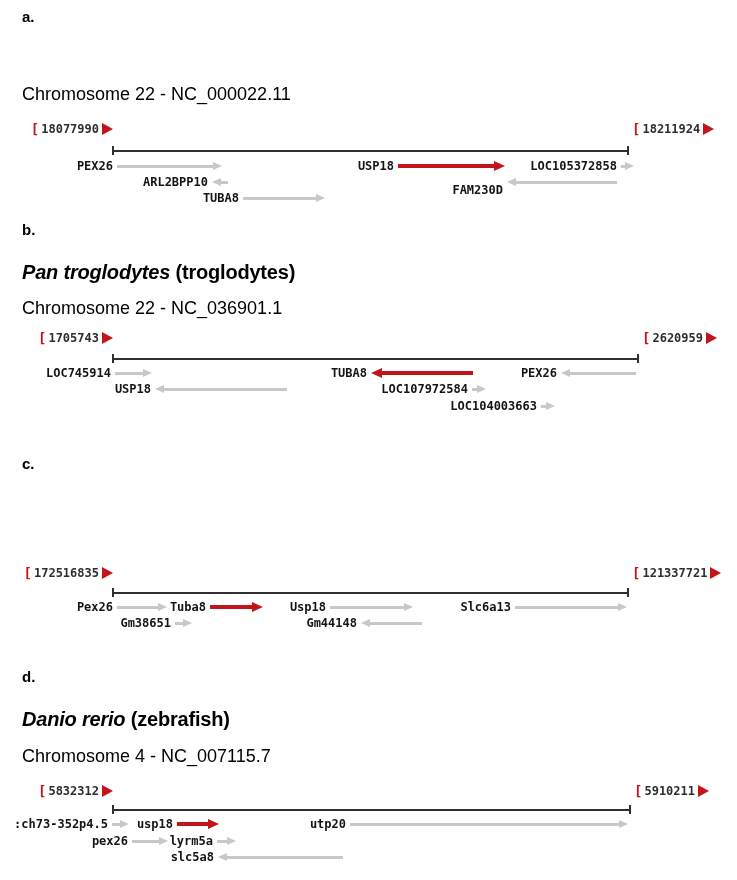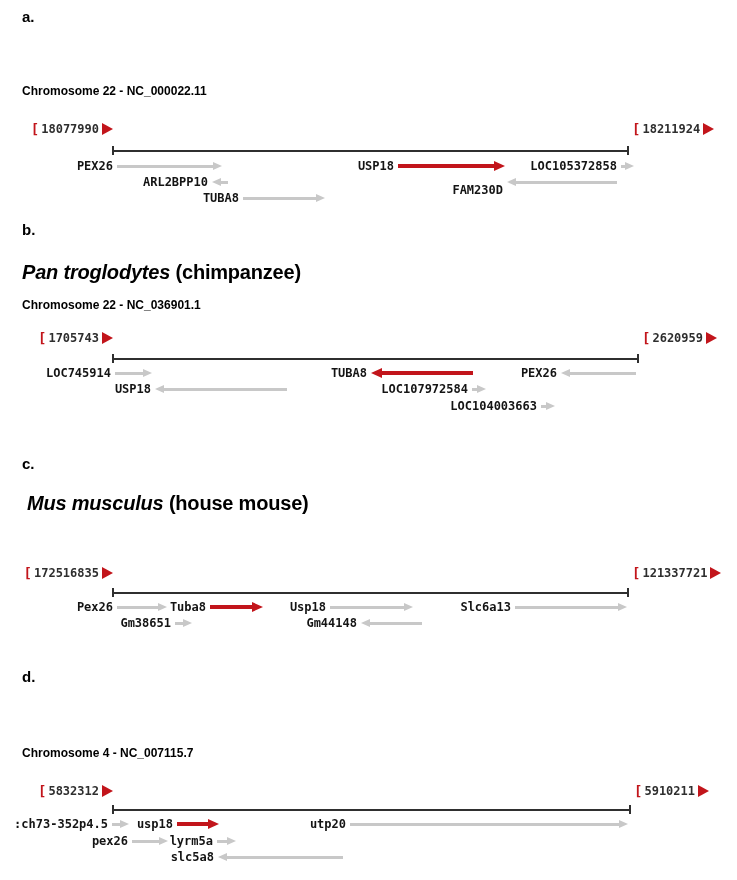--- a/index.html
+++ b/index.html
@@ -15,21 +15,21 @@
     font-size:15px;font-weight:bold;color:#000;
   }
   .species-title{
     position:absolute;
     font-size:20px;font-weight:bold;color:#000;
     white-space:nowrap;letter-spacing:-0.2px;
   }
   .species-title .sp{font-style:italic;}
   .chrom-label{
     position:absolute;left:22px;
-    font-size:12px;font-weight:bold;color:#000;
+    font-size:18px;font-weight:normal;color:#000;
     white-space:nowrap;
   }
   .coord{
     position:absolute;height:15px;
     display:flex;align-items:center;
     font-family:"DejaVu Sans Mono", monospace;
     font-size:12px;font-weight:bold;color:#2e2e2e;
     white-space:nowrap;
   }
   .coord .bracket{font-size:14px;line-height:12px;margin-right:2px;}
@@ -94,21 +94,21 @@
     <div class="gene-arrow" style="top: 176px; left: 507px; width: 110px; height: 12px;">
       <span class="head" style="border-top: 4px solid transparent; border-bottom: 4px solid transparent; border-right: 9px solid rgb(200, 200, 200);"></span>
       <span class="shaft" style="height: 3px; background: rgb(200, 200, 200);"></span>
     </div>
     <div class="gene-label" style="top: 191px; right: 498px;">TUBA8</div>
     <div class="gene-arrow" style="top: 192px; left: 243px; width: 82px; height: 12px;">
       <span class="shaft" style="height: 3px; background: rgb(200, 200, 200);"></span>
       <span class="head" style="border-top: 4px solid transparent; border-bottom: 4px solid transparent; border-left: 9px solid rgb(200, 200, 200);"></span>
     </div>
     <div class="panel-letter" style="top: 221px;">b.</div>
-    <div class="species-title" style="top: 261px; left: 22px;"><span class="sp">Pan troglodytes</span><span> (chimpanzee)</span></div>
+    <div class="species-title" style="top: 261px; left: 22px;"><span class="sp">Pan troglodytes</span><span> (troglodytes)</span></div>
     <div class="chrom-label" style="top: 298px;">Chromosome 22 - NC_036901.1</div>
     <div class="coord" style="top: 330px; right: 624px;">
       <span class="bracket" style="color: rgb(194, 21, 27);">[</span>
       <span>1705743</span>
       <span class="flag" style="border-left: 11px solid rgb(194, 21, 27);"></span>
     </div>
     <div class="coord" style="top: 330px; left: 642px;">
       <span class="bracket" style="color: rgb(194, 21, 27);">[</span>
       <span>2620959</span>
       <span class="flag" style="border-left: 11px solid rgb(194, 21, 27);"></span>
@@ -141,21 +141,20 @@
     <div class="gene-arrow" style="top: 383px; left: 472px; width: 14px; height: 12px;">
       <span class="shaft" style="height: 3px; background: rgb(200, 200, 200);"></span>
       <span class="head" style="border-top: 4px solid transparent; border-bottom: 4px solid transparent; border-left: 9px solid rgb(200, 200, 200);"></span>
     </div>
     <div class="gene-label" style="top: 399px; right: 200px;">LOC104003663</div>
     <div class="gene-arrow" style="top: 400px; left: 541px; width: 14px; height: 12px;">
       <span class="shaft" style="height: 3px; background: rgb(200, 200, 200);"></span>
       <span class="head" style="border-top: 4px solid transparent; border-bottom: 4px solid transparent; border-left: 9px solid rgb(200, 200, 200);"></span>
     </div>
     <div class="panel-letter" style="top: 455px;">c.</div>
-    <div class="species-title" style="top: 492px; left: 27px;"><span class="sp">Mus musculus</span><span> (house mouse)</span></div>
     <div class="coord" style="top: 565px; right: 624px;">
       <span class="bracket" style="color: rgb(194, 21, 27);">[</span>
       <span>172516835</span>
       <span class="flag" style="border-left: 11px solid rgb(194, 21, 27);"></span>
     </div>
     <div class="coord" style="top: 565px; left: 632px;">
       <span class="bracket" style="color: rgb(194, 21, 27);">[</span>
       <span>121337721</span>
       <span class="flag" style="border-left: 11px solid rgb(194, 21, 27);"></span>
     </div>
@@ -187,20 +186,21 @@
     <div class="gene-arrow" style="top: 617px; left: 175px; width: 17px; height: 12px;">
       <span class="shaft" style="height: 3px; background: rgb(200, 200, 200);"></span>
       <span class="head" style="border-top: 4px solid transparent; border-bottom: 4px solid transparent; border-left: 9px solid rgb(200, 200, 200);"></span>
     </div>
     <div class="gene-label" style="top: 616px; right: 380px;">Gm44148</div>
     <div class="gene-arrow" style="top: 617px; left: 361px; width: 61px; height: 12px;">
       <span class="head" style="border-top: 4px solid transparent; border-bottom: 4px solid transparent; border-right: 9px solid rgb(200, 200, 200);"></span>
       <span class="shaft" style="height: 3px; background: rgb(200, 200, 200);"></span>
     </div>
     <div class="panel-letter" style="top: 668px;">d.</div>
+    <div class="species-title" style="top: 708px; left: 22px;"><span class="sp">Danio rerio</span><span> (zebrafish)</span></div>
     <div class="chrom-label" style="top: 746px;">Chromosome 4 - NC_007115.7</div>
     <div class="coord" style="top: 783px; right: 624px;">
       <span class="bracket" style="color: rgb(194, 21, 27);">[</span>
       <span>5832312</span>
       <span class="flag" style="border-left: 11px solid rgb(194, 21, 27);"></span>
     </div>
     <div class="coord" style="top: 783px; left: 634px;">
       <span class="bracket" style="color: rgb(194, 21, 27);">[</span>
       <span>5910211</span>
       <span class="flag" style="border-left: 11px solid rgb(194, 21, 27);"></span>

